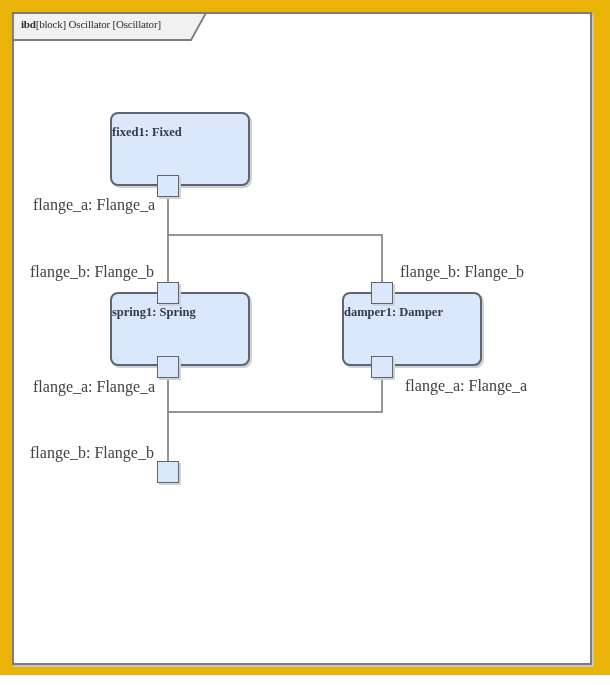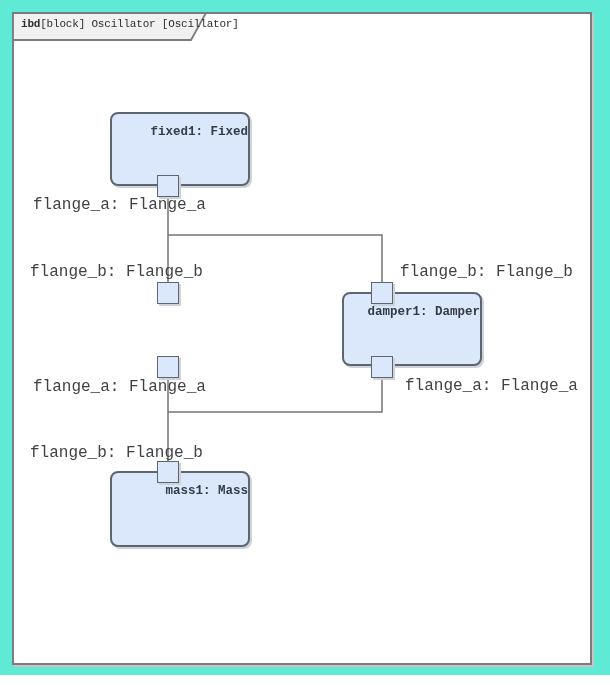--- a/index.html
+++ b/index.html
@@ -1,37 +1,37 @@
 <!DOCTYPE html>
 <html><head>
 <meta charset="utf-8">
 <style>
   html, body { margin:0; padding:0; background:#ffffff; }
   .canvas {
     position:relative; width:610px; height:675px; overflow:hidden;
-    font-family:Liberation Mono, monospace; background:#5eead4;
+    font-family:Liberation Serif, serif; background:#eab308;
   }
   .frame {
     position:absolute; left:12px; top:12px; width:580px; height:653px;
     border:2px solid #7c7c7c; box-sizing:border-box;
     box-shadow:2px 2px 0 #c6c6c6; background:#ffffff;
   }
   .tab-svg { position:absolute; left:12px; top:12px; }
   .tab-text {
     position:absolute; left:21px; top:18px; width:180px;
     font-size:11px; letter-spacing:-0.2px; color:#2e2e2e; white-space:nowrap;
   }
   .tab-text .kw { font-weight:bold; }
   .connectors { position:absolute; left:0; top:0; pointer-events:none; }
   .connectors path { pointer-events:stroke; }
   .block {
     position:absolute; width:140px; box-sizing:border-box;
     background:#dbe8fb; border:2px solid #5d6670; border-radius:8px;
     box-shadow:2px 2px 0 #cfd3d8;
-    text-align:right; padding-top:11px;
+    text-align:left; padding-top:11px;
     font-weight:bold; font-size:12.5px; color:#333b47;
   }
   .block-fixed1  { left:110px; top:112px; height:74px; }
   .block-spring1 { left:110px; top:292px; height:74px; }
   .block-damper1 { left:342px; top:292px; height:74px; }
   .block-mass1   { left:110px; top:471px; height:76px; }
   .port {
     position:absolute; width:22px; height:22px; box-sizing:border-box;
     background:#dbe8fb; border:1.5px solid #5d6670;
     box-shadow:2px 2px 0 #cfd3d8;
@@ -67,25 +67,25 @@
   </div>
 
   <svg class="connectors" width="610" height="685">
     <path d="M168 197 L168 282 M168 235 L382 235 L382 282" fill="none" stroke="#747474" stroke-width="1.5"></path>
     <path d="M168 378 L168 461 M168 412 L382 412 L382 378" fill="none" stroke="#747474" stroke-width="1.5"></path>
   </svg>
 
   <div class="block block-fixed1">
     <span>fixed1: Fixed</span>
   </div>
+  <div class="block block-spring1">
+    <span>spring1: Spring</span>
+  </div>
   <div class="block block-damper1">
     <span>damper1: Damper</span>
-  </div>
-  <div class="block block-mass1">
-    <span>mass1: Mass</span>
   </div>
 
   <div class="port port-fixed1-a"></div>
   <div class="port port-spring1-b"></div>
   <div class="port port-spring1-a"></div>
   <div class="port port-damper1-b"></div>
   <div class="port port-damper1-a"></div>
   <div class="port port-mass1-b"></div>
 
   <div class="plabel plabel-0">flange_a: Flange_a</div>

